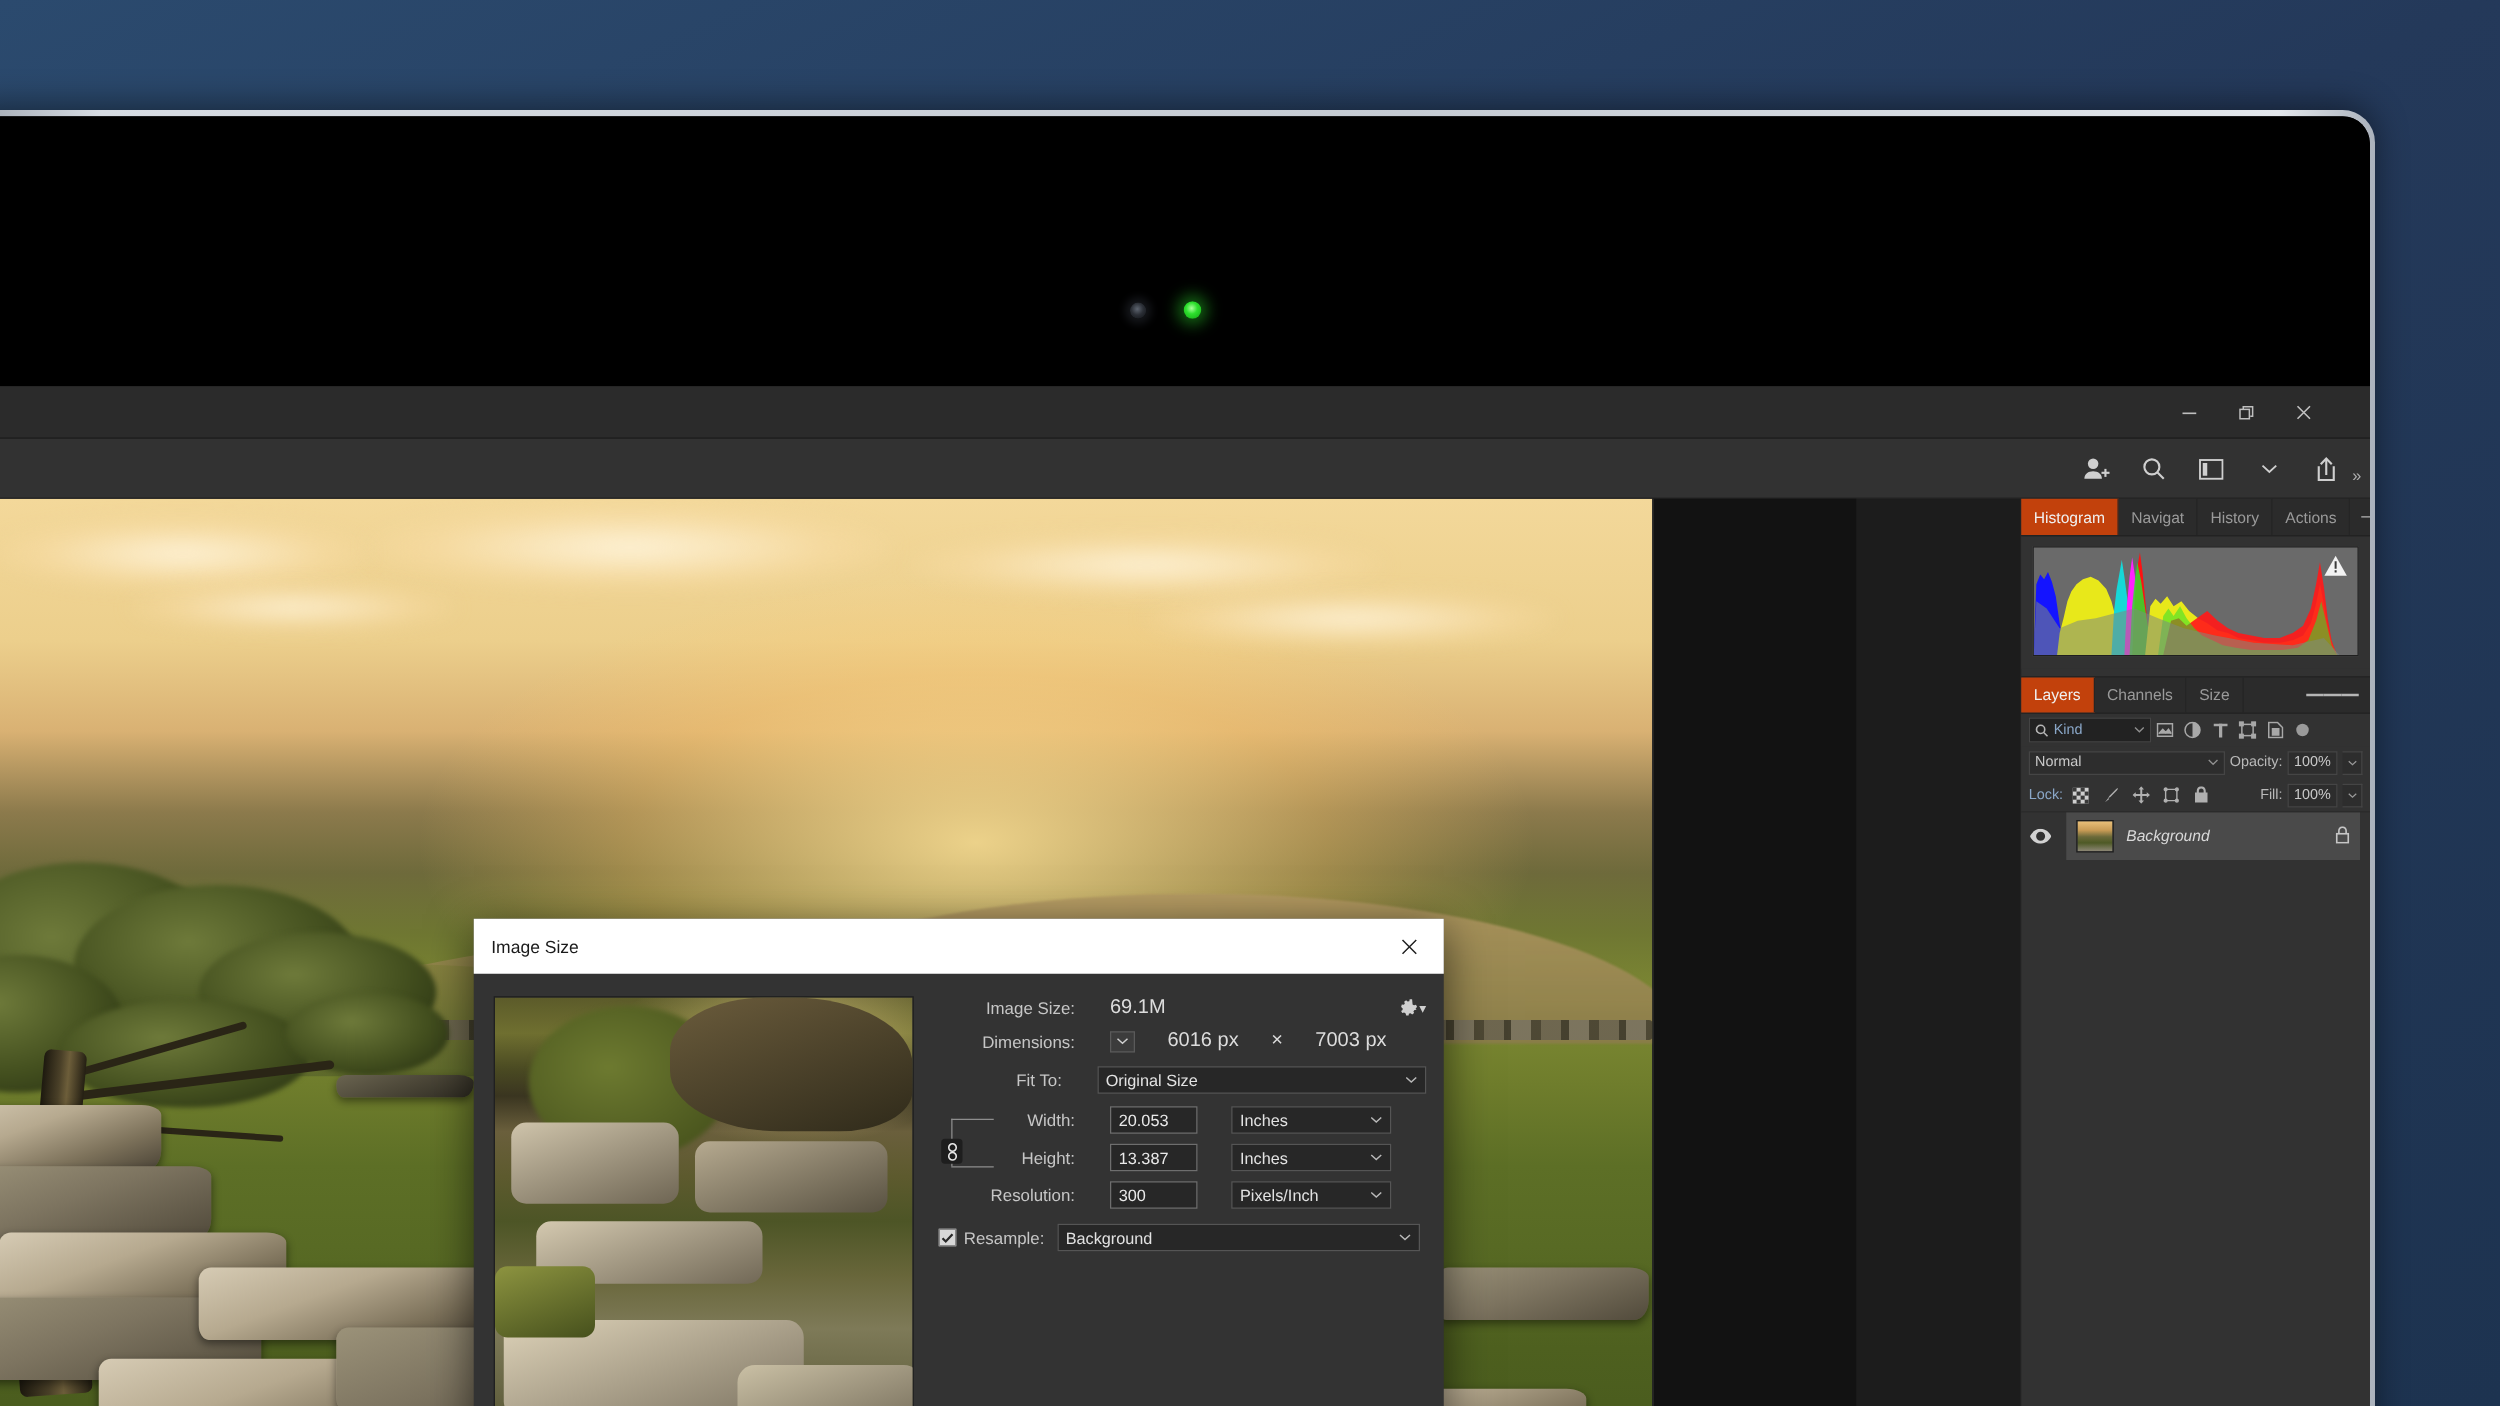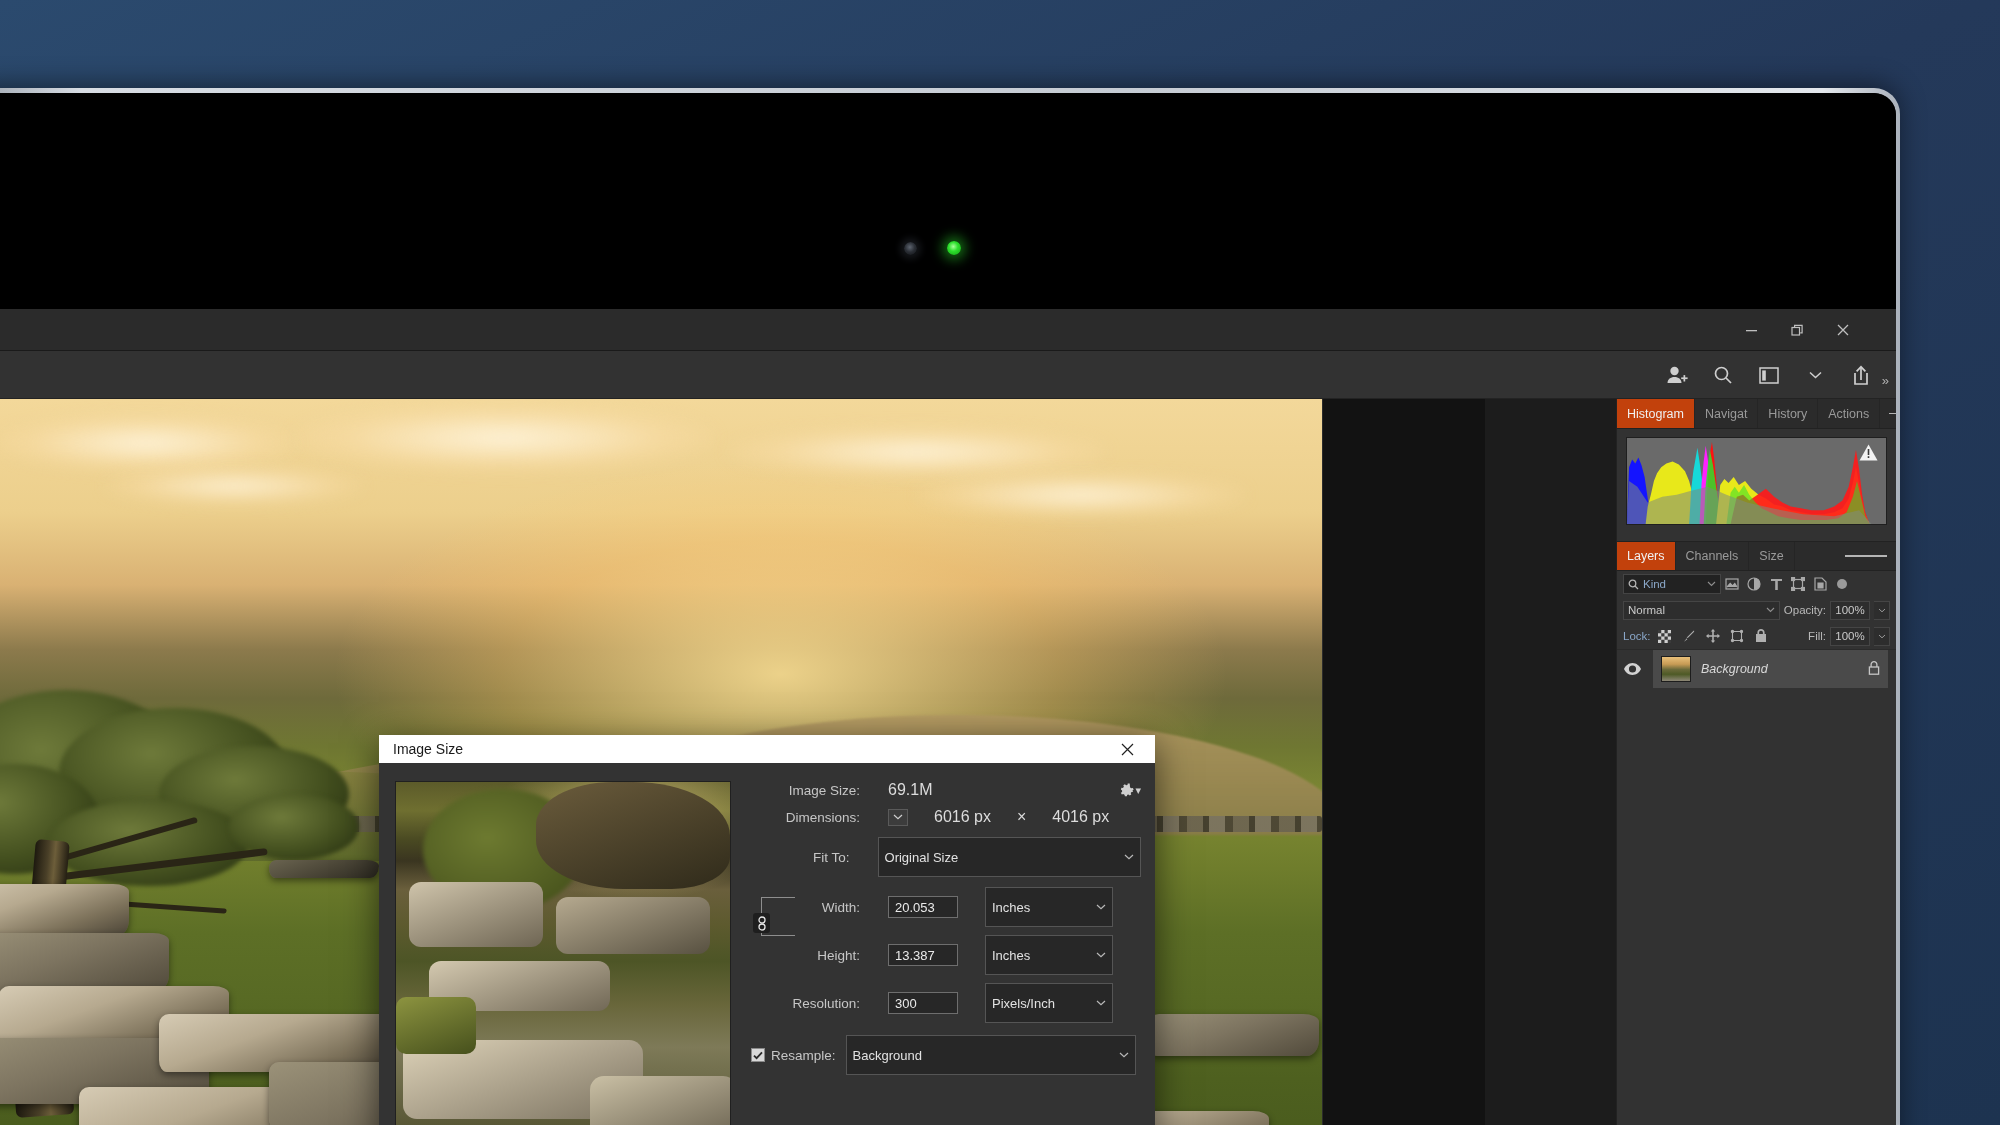--- a/index.html
+++ b/index.html
@@ -300,21 +300,21 @@
 
   
   #dialog {
     position: absolute;
     left: 410px; top: 336px;
     width: 776px; height: 440px;
     background: #333333;
     box-shadow: 0 8px 34px rgba(0,0,0,.6);
   }
   #dialog-title {
-    height: 28px;
+    height: 44px;
     background: #ffffff;
     display:flex; align-items:center;
     padding: 0 14px;
     color: #1a1a1a;
     font-size: 14px;
   }
   #dialog-close {
     margin-left:auto; width: 28px; height: 28px;
     display:flex; align-items:center; justify-content:center;
     color: #222;
@@ -350,21 +350,21 @@
   .gear { margin-left:auto; color:#d0d0d0; display:flex; align-items:center; gap:1px;}
 
   .mini-chevron {
     width: 20px; height: 17px;
     border: 1px solid #5a5a5a; background:#3c3c3c;
     display:flex; align-items:center; justify-content:center;
     margin-right: 7px;
   }
 
   .ctrl-select {
-    height: 40px;
+    height: 22px;
     background: #272727;
     border: 1px solid #555;
     display:flex; align-items:center; justify-content:space-between;
     padding: 0 6px;
     font-size: 13px; color: #e2e2e2;
   }
   .ctrl-input {
     width: 70px; height: 22px;
     background: #272727; border: 1px solid #6e6e6e;
     display:flex; align-items:center;
@@ -753,21 +753,21 @@
 
                   <div class="f-row">
                     <div class="f-label">Dimensions:</div>
                     <div class="mini-chevron">
                       <svg width="10" height="6" viewBox="0 0 10 6" fill="none" stroke="#cfcfcf" stroke-width="1.2">
                           <path d="M1 1l4 3.6L9 1"></path>
                         </svg>
                     </div>
                     <div class="f-value">6016 px</div>
                     <div class="f-value" style="margin:0 7px;">×</div>
-                    <div class="f-value">4016 px</div>
+                    <div class="f-value">7003 px</div>
                   </div>
 
                   <div class="f-row" style="margin-top:11px;">
                     <div class="f-label">Fit To:</div>
                     <div class="ctrl-select" style="width:290px;">
                       <span>Original Size</span>
                       <svg width="10" height="6" viewBox="0 0 10 6" fill="none" stroke="#b9b9b9" stroke-width="1.2">
                           <path d="M1 1l4 3.6L9 1"></path>
                         </svg>
                     </div>

